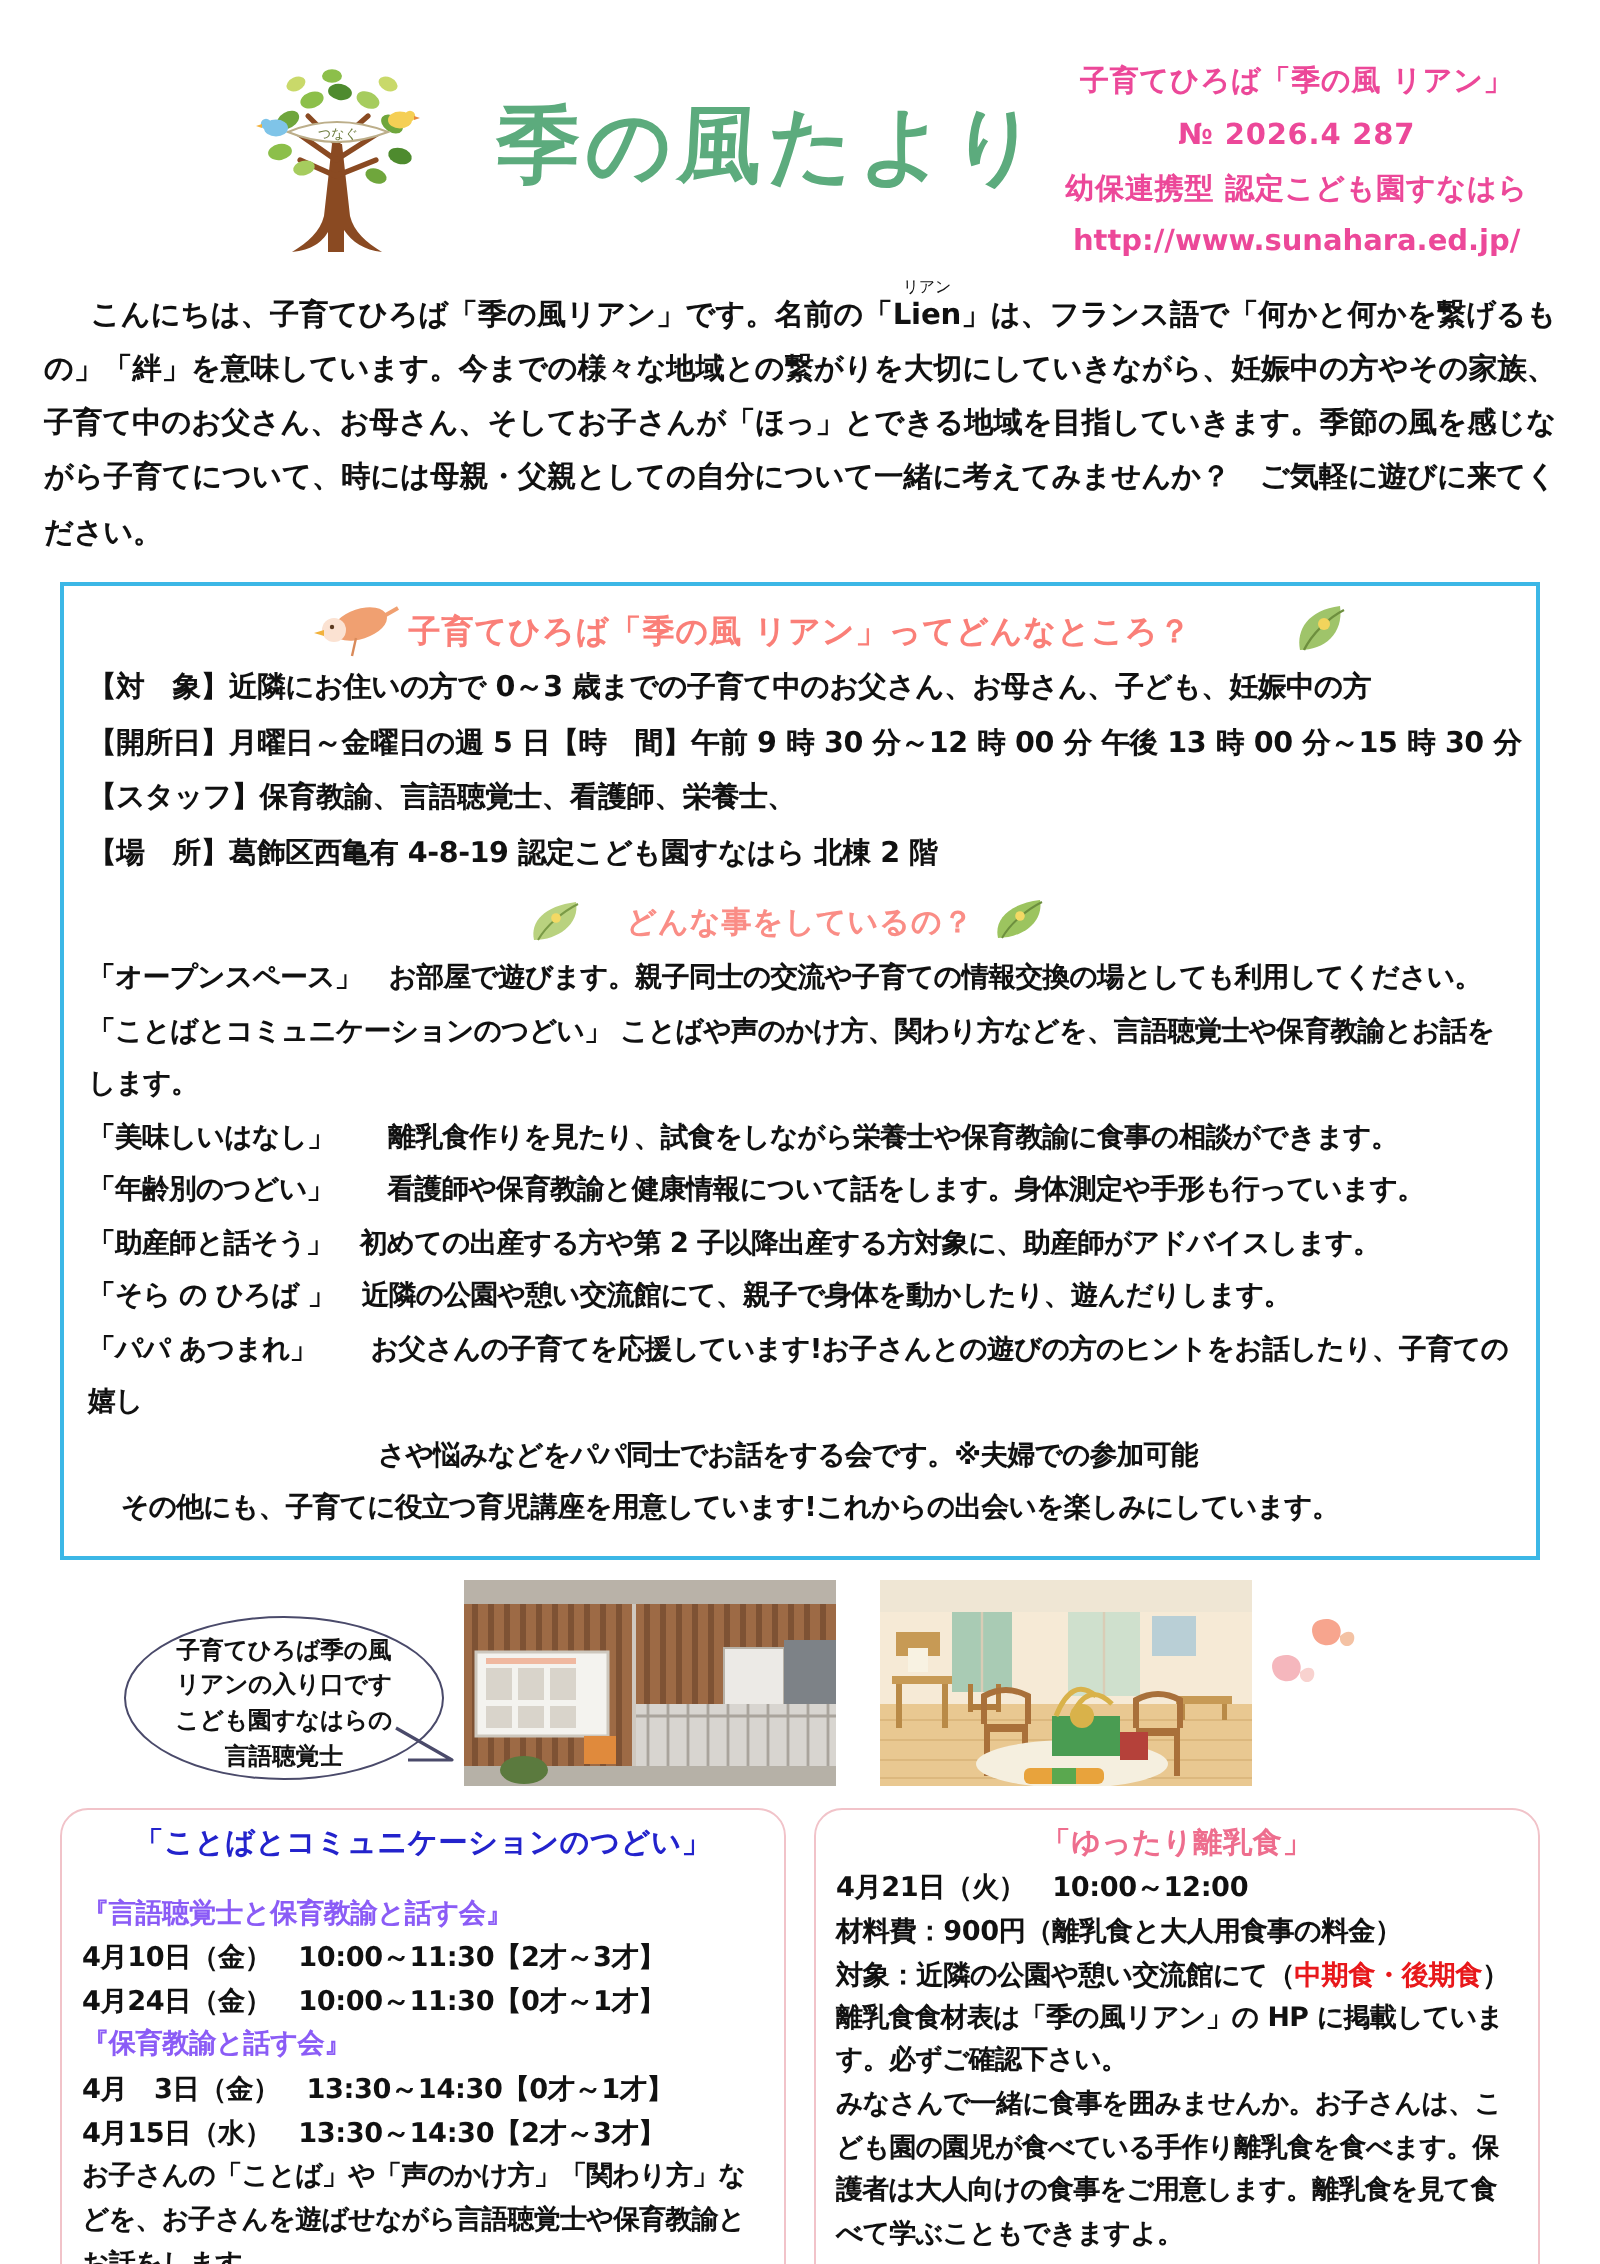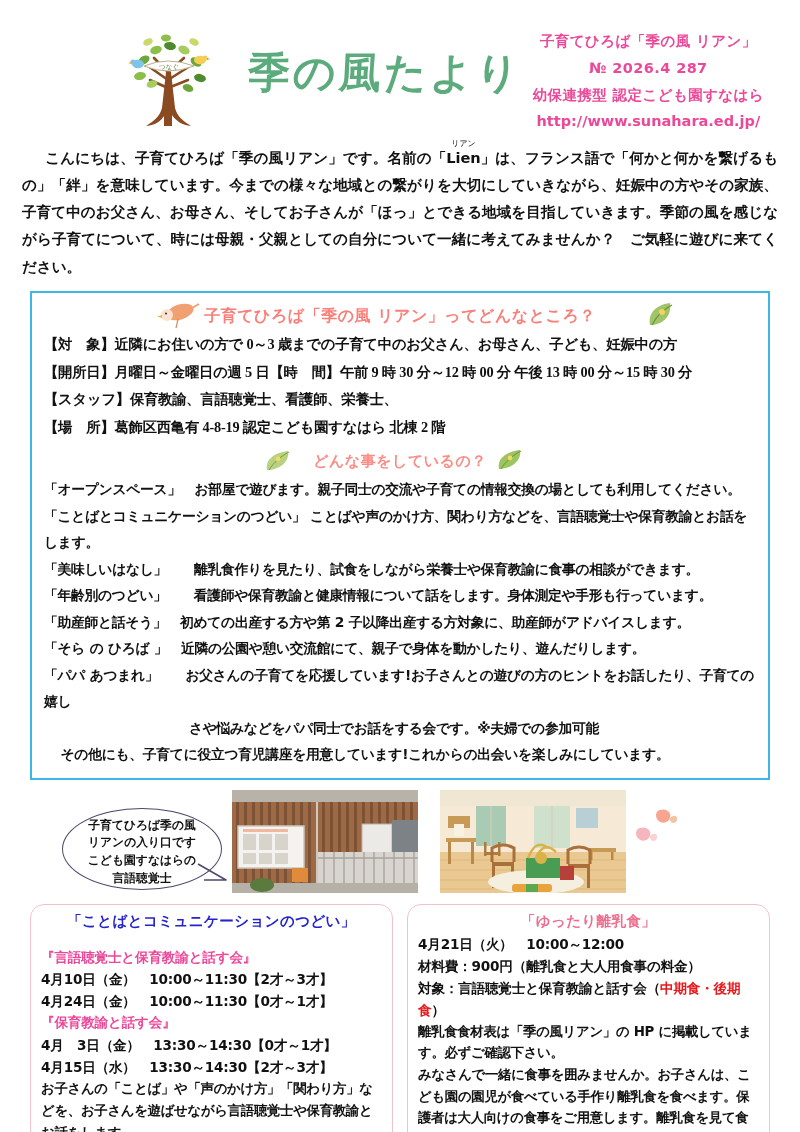--- a/index.html
+++ b/index.html
@@ -124,21 +124,20 @@
   .deco {
     position: absolute;
     top: 0;
   }
   .info-line {
     font-size: 14.3px;
     font-weight: bold;
     line-height: 1.95;
     white-space: nowrap;
     letter-spacing: -0.2px;
-    font-family: Liberation Serif, serif;
   }
   .activity-line {
     font-size: 13.8px;
     font-weight: bold;
     line-height: 1.92;
     letter-spacing: -0.3px;
   }
   .act-indent { padding-left: 10.5em; }
   .closing-line {
     font-size: 13.8px;
@@ -215,21 +214,21 @@
     text-align: center;
     font-size: 14.5px;
     font-weight: bold;
     color: #ee6e8e;
     letter-spacing: 0.4px;
     margin-bottom: 2px;
   }
   .sub-blue {
     font-size: 13.6px;
     font-weight: bold;
-    color: #ec4899;
+    color: #8b5cf6;
     line-height: 1.6;
     letter-spacing: -0.2px;
   }
   .row-line {
     font-size: 13.6px;
     font-weight: bold;
     line-height: 1.62;
     letter-spacing: -0.2px;
   }
   .body-line {
@@ -532,19 +531,19 @@
       <div class="sub-blue">『保育教諭と話す会』</div>
       <div class="row-line">4月　3日（金）　13:30～14:30【0才～1才】</div>
       <div class="row-line">4月15日（水）　13:30～14:30【2才～3才】</div>
       <div class="body-line">お子さんの「ことば」や「声のかけ方」「関わり方」などを、お子さんを遊ばせながら言語聴覚士や保育教諭とお話をします。</div>
     </div>
 
     <div class="pink-box">
       <div class="hdr-pink">「ゆったり離乳食」</div>
       <div class="row-line">4月21日（火）　10:00～12:00</div>
       <div class="row-line">材料費：900円（離乳食と大人用食事の料金）</div>
-      <div class="row-line"><span>対象：言語聴覚士と保育教諭と話す会（</span><span class="red">中期食・後期食</span><span>）</span></div>
+      <div class="row-line"><span>対象：近隣の公園や憩い交流館にて（</span><span class="red">中期食・後期食</span><span>）</span></div>
       <div class="body-line">離乳食食材表は「季の風リアン」の HP に掲載しています。必ずご確認下さい。</div>
       <div class="body-line">みなさんで一緒に食事を囲みませんか。お子さんは、こども園の園児が食べている手作り離乳食を食べます。保護者は大人向けの食事をご用意します。離乳食を見て食べて学ぶこともできますよ。</div>
     </div>
   </div>
 
 </div>
 
 </body></html>

